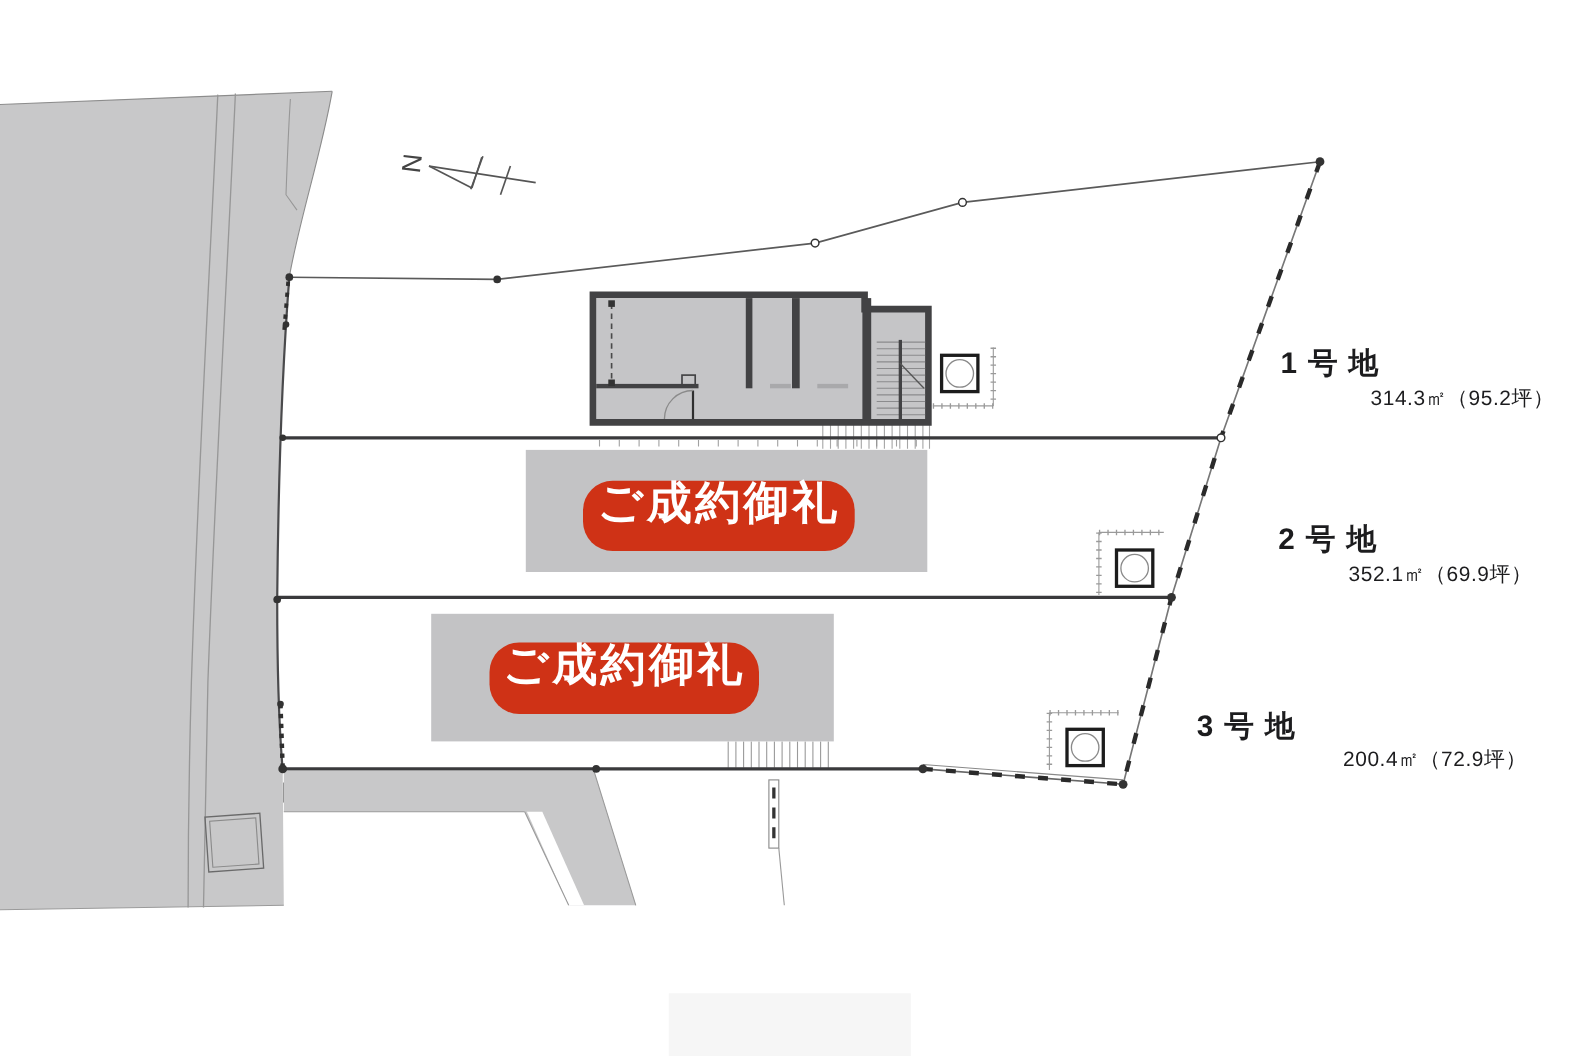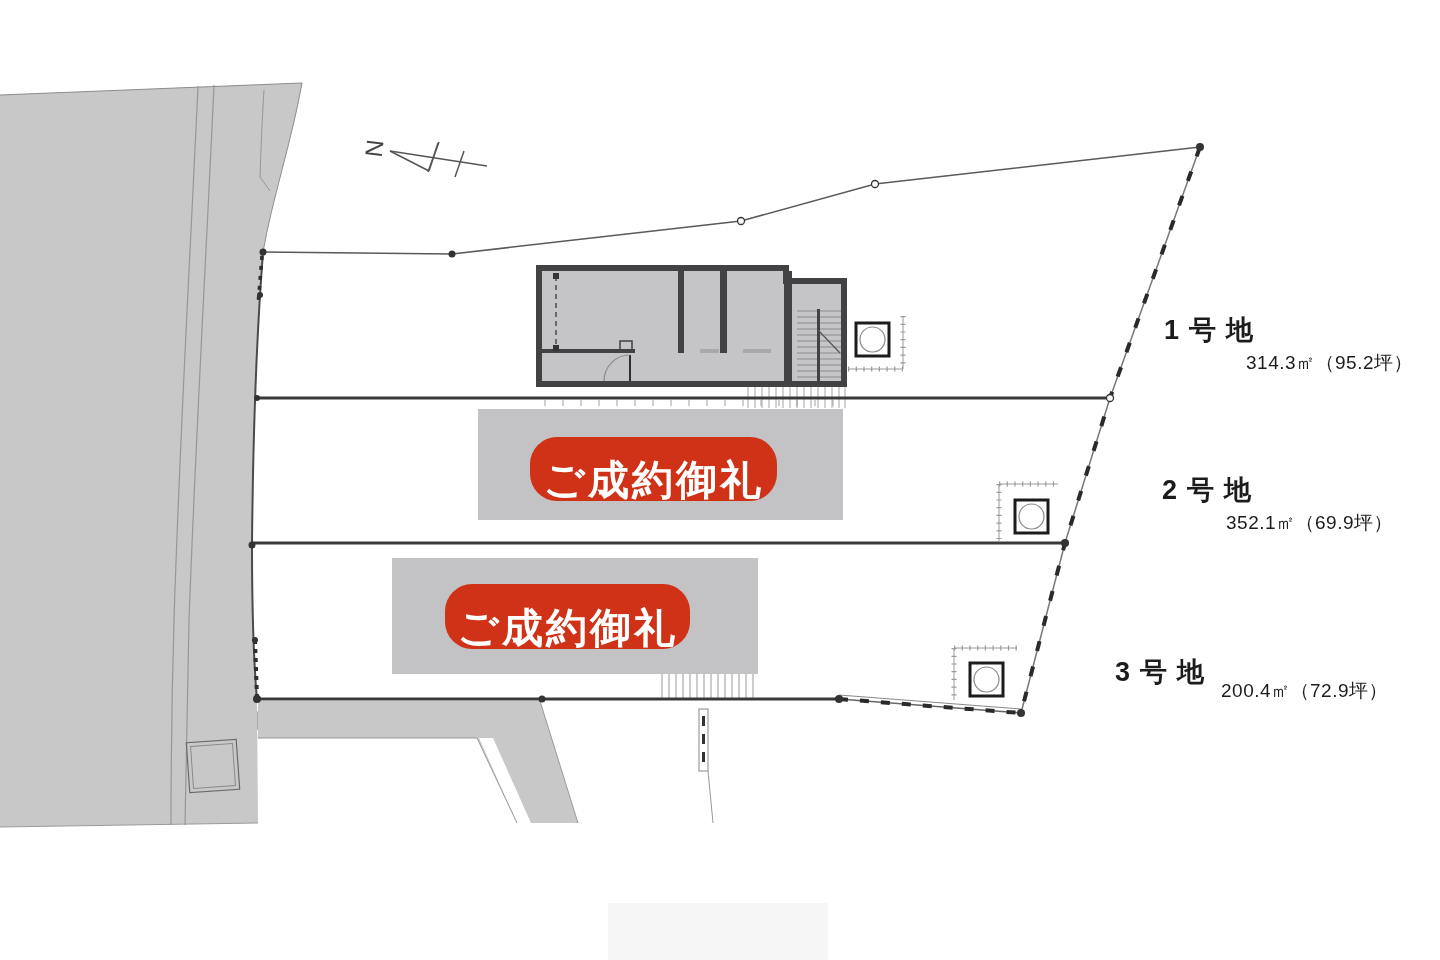--- a/index.html
+++ b/index.html
@@ -18,21 +18,21 @@
   }
   svg.plan{position:absolute;left:0;top:0;z-index:1;}
   .road-fill{fill:var(--road-gray);}
   .wall{fill:var(--wall-dark);}
   .cavity{fill:#c5c5c7;}
   .banner-backdrop{
     position:absolute;background:var(--banner-backdrop);z-index:2;
   }
   .banner-red{
     position:absolute;background:var(--banner-red);
-    display:flex;align-items:flex-end;justify-content:center;border-radius:27px;
+    display:flex;align-items:flex-start;justify-content:center;border-radius:27px;
   }
   .banner-red span{
     color:#ffffff;font-size:41px;font-weight:bold;letter-spacing:3px;
     white-space:nowrap;line-height:1;
   }
   .lot-name{
     position:absolute;z-index:3;font-size:27px;font-weight:600;
     letter-spacing:10px;white-space:nowrap;line-height:1.2;
   }
   .lot-area{
@@ -172,16 +172,16 @@
       <span>ご成約御礼</span>
     </div>
   </div>
 
   <div class="lot-name" style="left:1164px;top:314px;">1号地</div>
   <div class="lot-area" style="left:1246px;top:352px;">314.3㎡（95.2坪）</div>
 
   <div class="lot-name" style="left:1162px;top:474px;">2号地</div>
   <div class="lot-area" style="left:1226px;top:512px;">352.1㎡（69.9坪）</div>
 
-  <div class="lot-name" style="left:1115px;top:644px;margin-top:12px;">3号地</div>
+  <div class="lot-name" style="left:1088px;top:644px;">3号地</div>
   <div class="lot-area" style="left:1221px;top:680px;">200.4㎡（72.9坪）</div>
 
 </div>
 
 </body></html>

